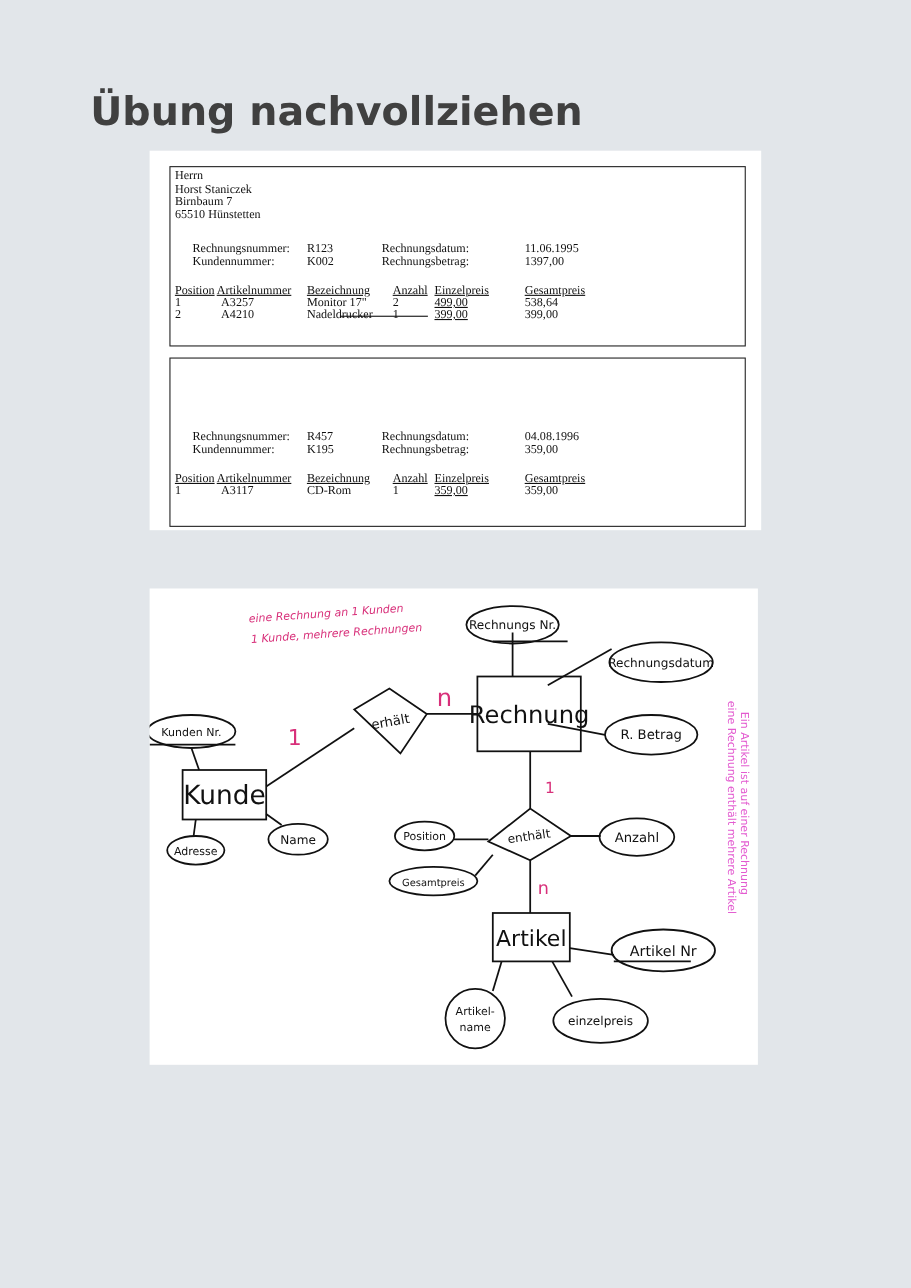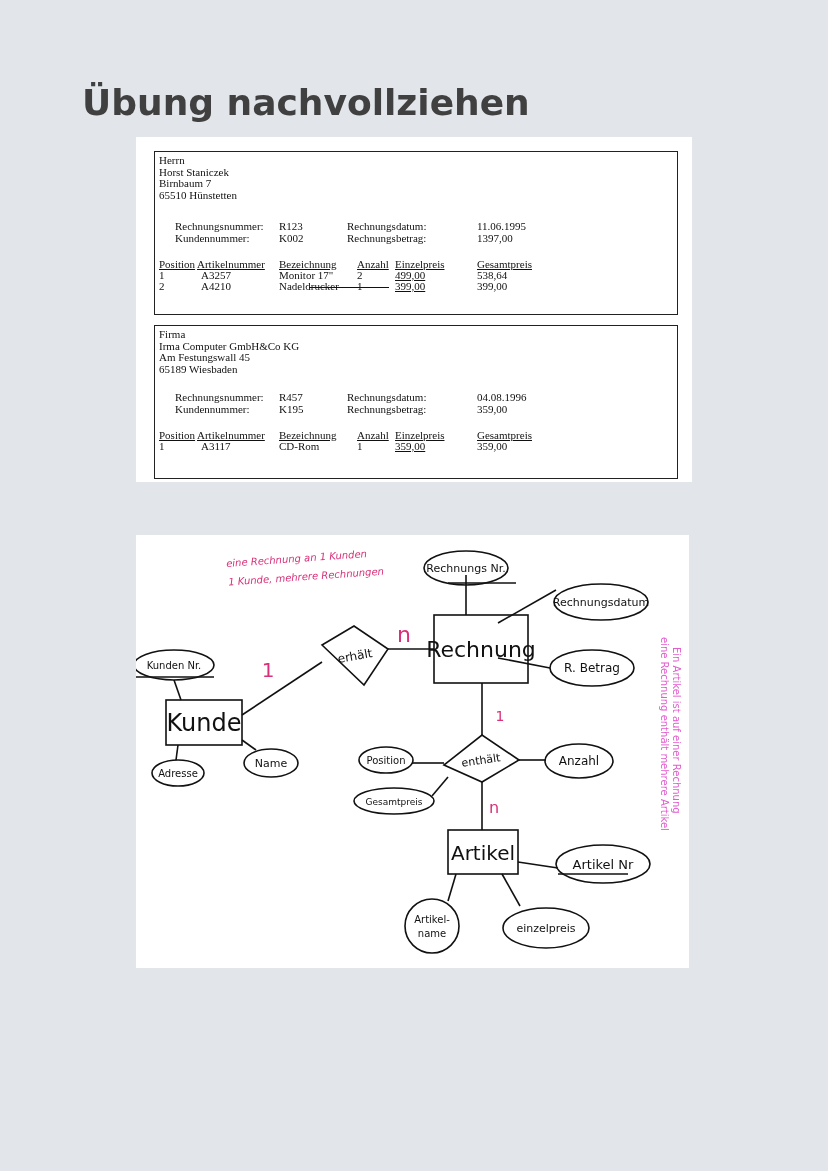--- a/index.html
+++ b/index.html
@@ -73,26 +73,20 @@
       <span class="c1">A4210</span>
       <span class="c2">Nadeldrucker</span>
       <span class="c3">1</span>
       <span class="c4">399,00</span>
       <span class="c5">399,00</span>
       <div class="strike"></div>
     </div>
   </div>
 
   <div class="invoice inv2">
-    <div class="addr">
-      <div>Firma</div>
-      <div>Irma Computer GmbH&amp;Co KG</div>
-      <div>Am Festungswall 45</div>
-      <div>65189 Wiesbaden</div>
-    </div>
     <div class="meta" style="top:66px;">
       <span class="lab">Rechnungsnummer:</span>
       <span class="val">R457</span>
       <span class="lab2">Rechnungsdatum:</span>
       <span class="val2">04.08.1996</span>
     </div>
     <div class="meta" style="top:78px;">
       <span class="lab">Kundennummer:</span>
       <span class="val">K195</span>
       <span class="lab2">Rechnungsbetrag:</span>

